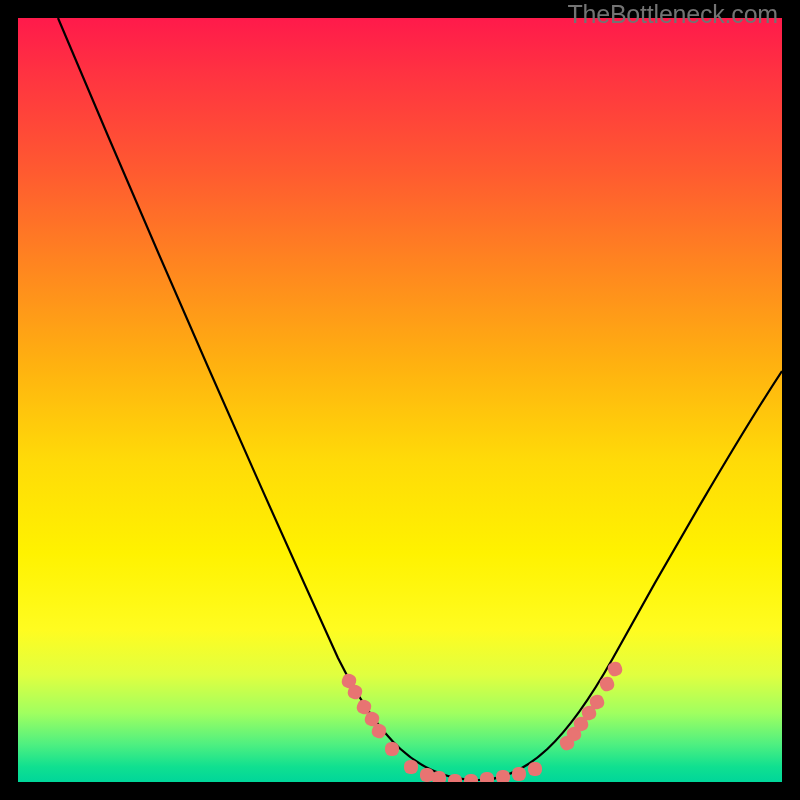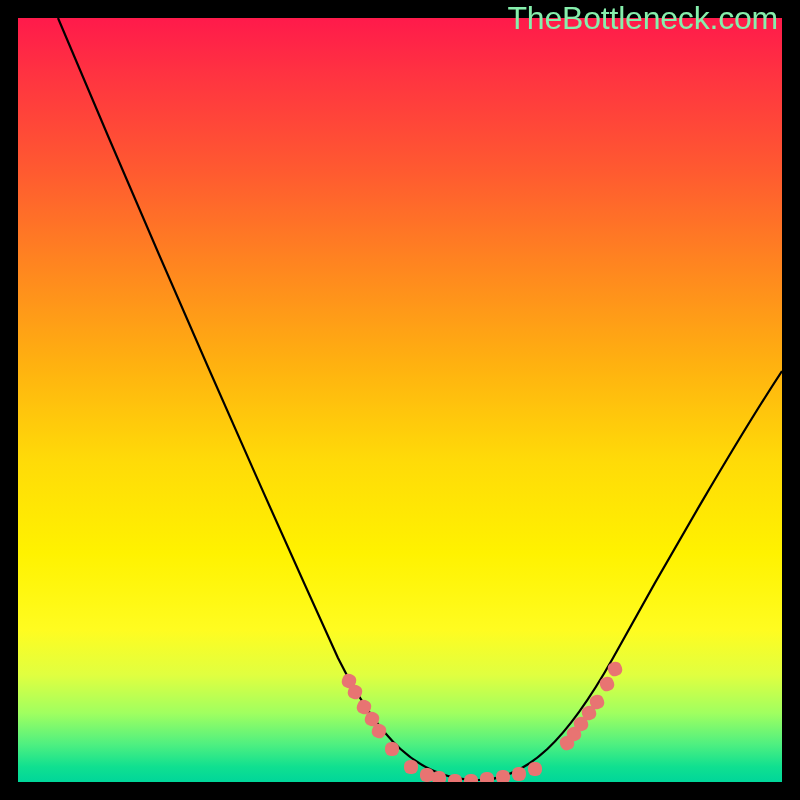--- a/index.html
+++ b/index.html
@@ -45,22 +45,22 @@
     top: 0;
     left: 0;
     width: 100%;
     height: 100%;
   }
   .watermark {
     position: absolute;
     top: 0px;
     right: 22px;
     font-family: Arial, Helvetica, sans-serif;
-    font-size: 32px;
-    color: #86efac;
+    font-size: 25px;
+    color: #737373;
     font-weight: normal;
     letter-spacing: -0.2px;
   }
 </style>
 </head>
 <body>
 
 <div class="chart-container">
   <div class="gradient-bg"></div>
   <svg class="curve-svg" viewBox="0 0 764 764">

